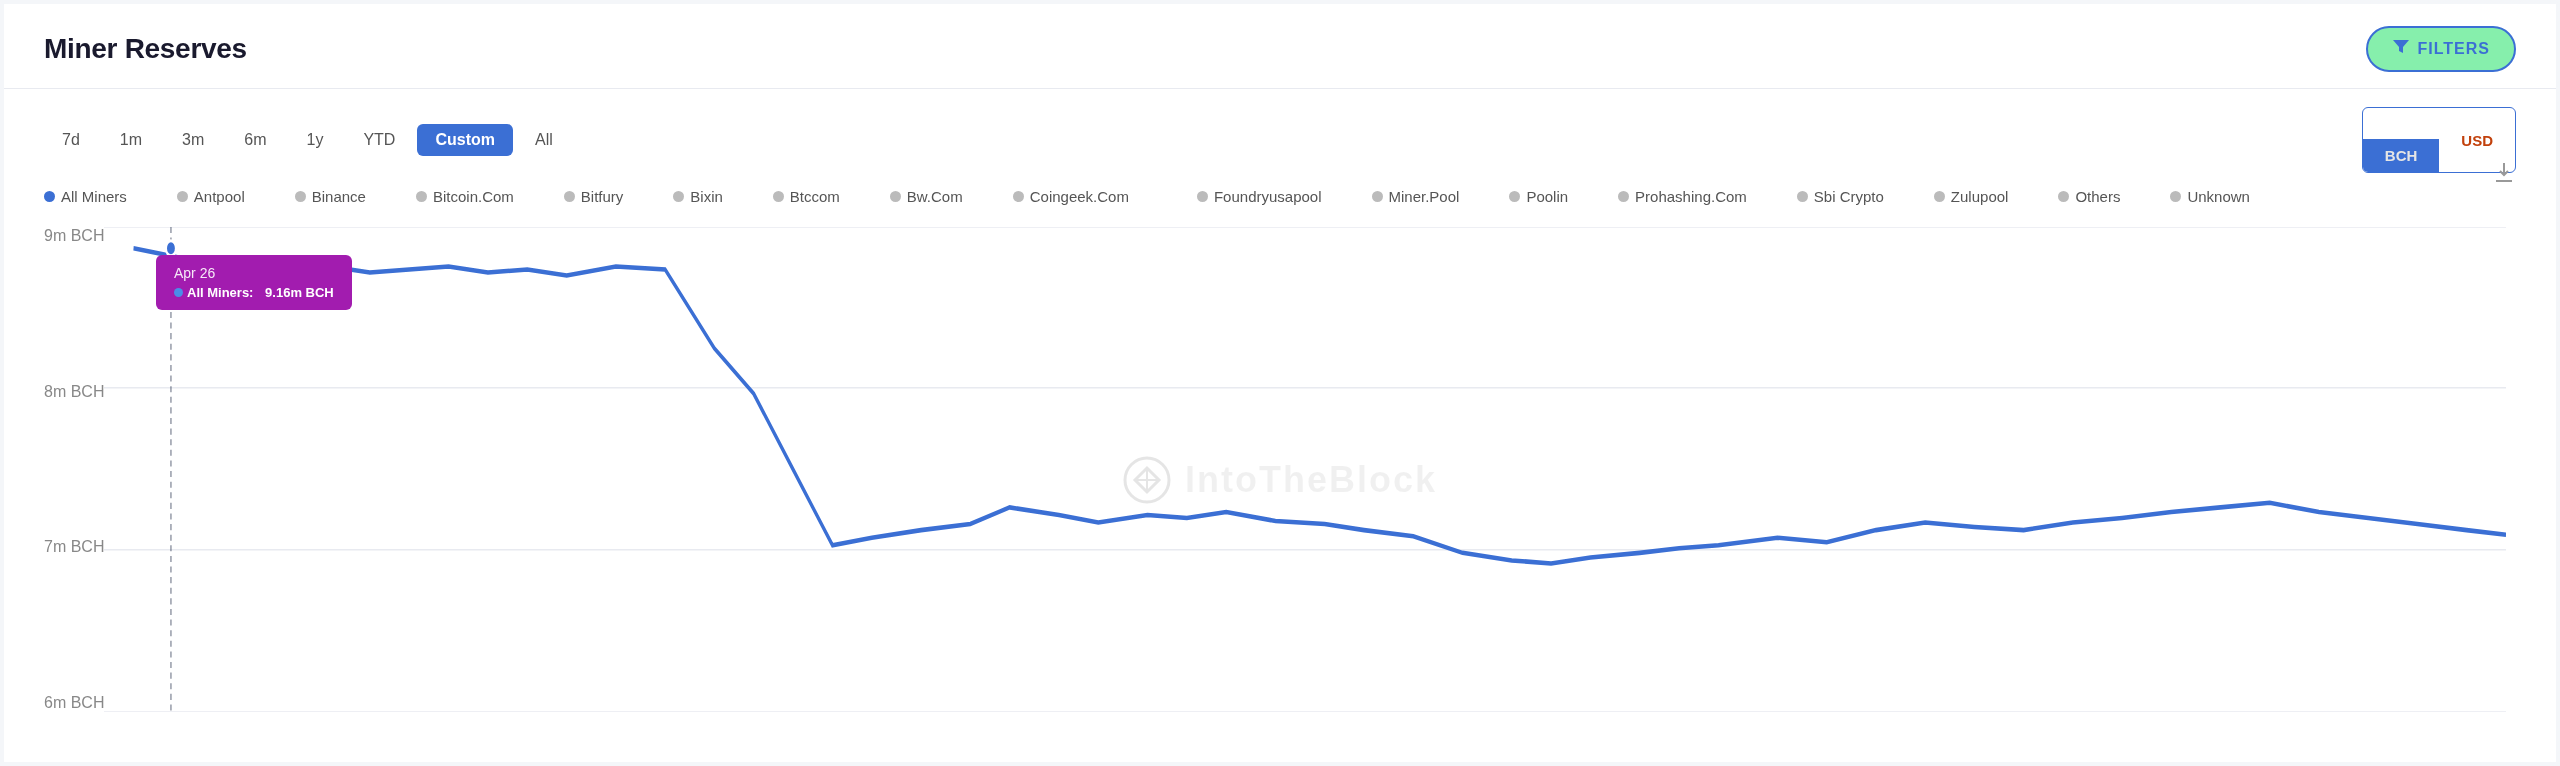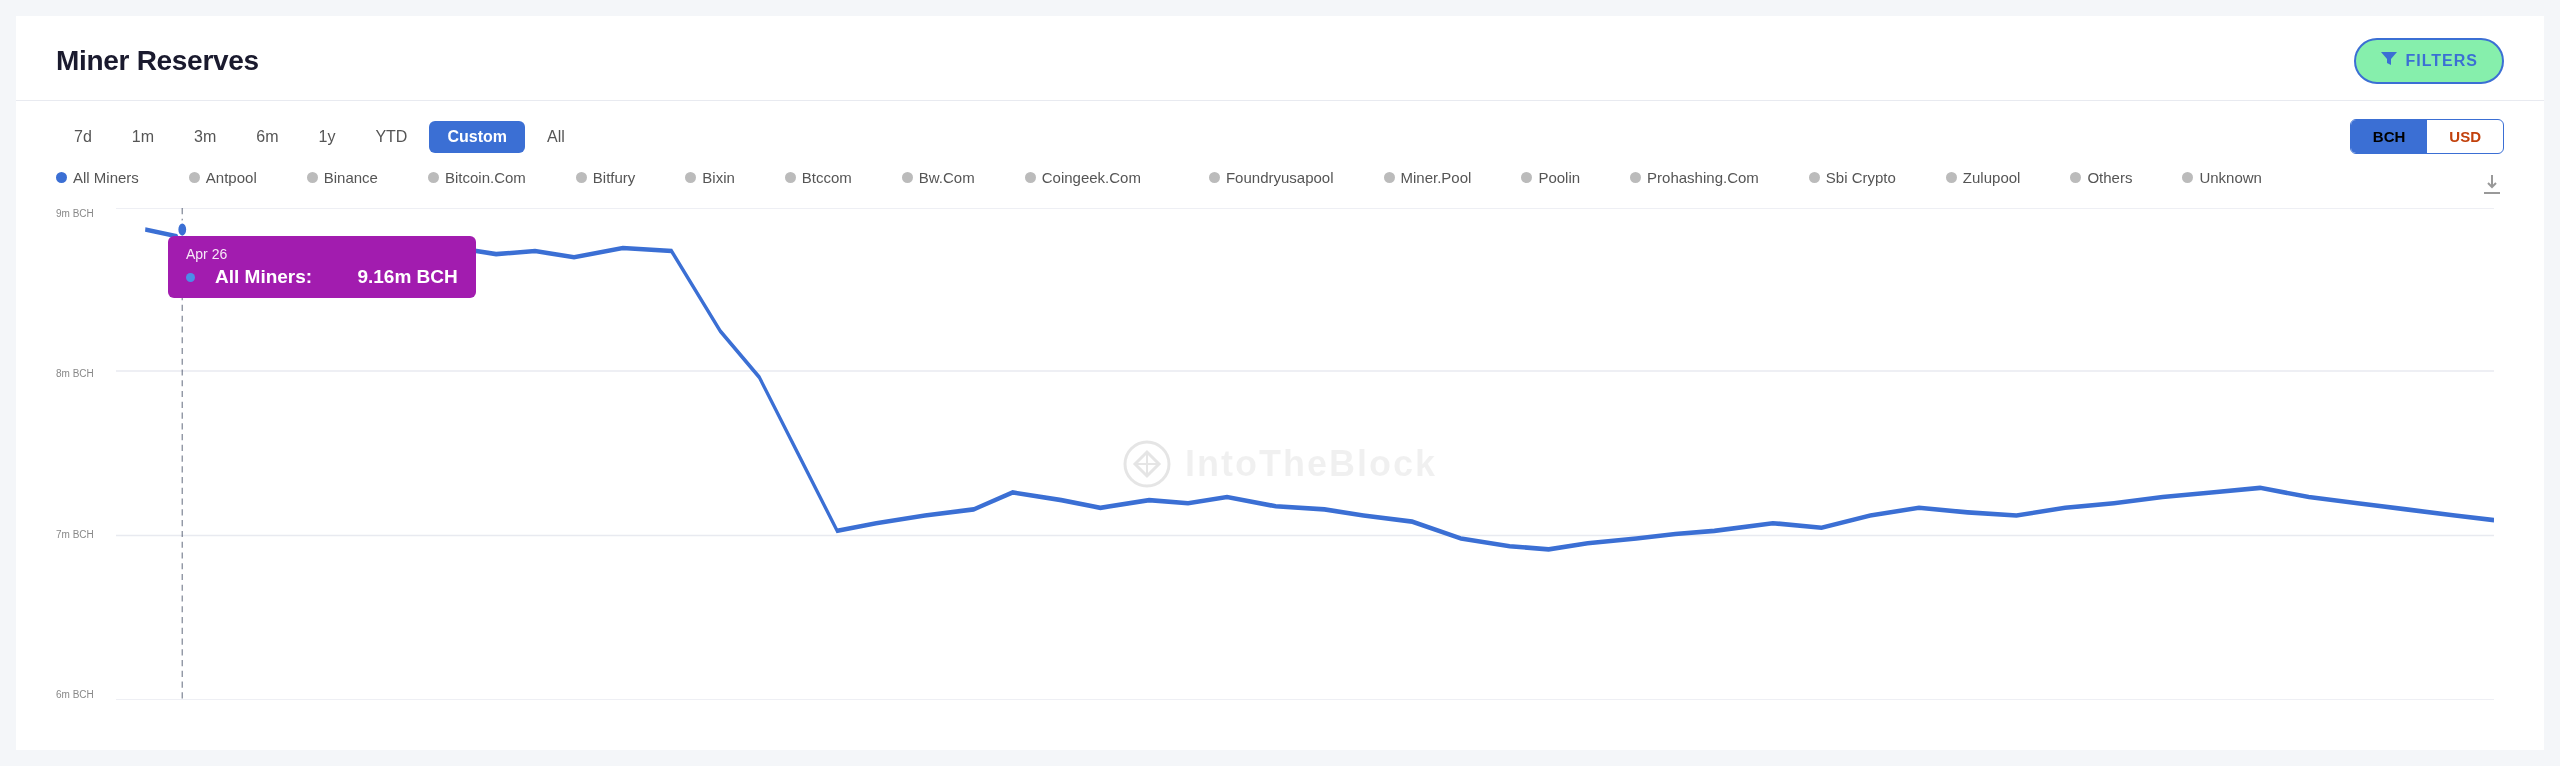--- a/index.html
+++ b/index.html
@@ -7,21 +7,21 @@
       background: #f4f6f9;
       font-family: -apple-system, BlinkMacSystemFont, 'Segoe UI', sans-serif;
       width: 2560px;
       height: 766px;
       overflow: hidden;
     }
     .page-container {
       width: 2560px;
       height: 766px;
       background: #f4f6f9;
-      padding: 16px;
+      padding: 4px;
       display: flex;
       flex-direction: column;
     }
     .header-bar {
       display: flex;
       align-items: center;
       justify-content: space-between;
       padding: 22px 40px 16px 40px;
       background: #fff;
       border-bottom: 1px solid #e8eaf0;
@@ -94,21 +94,22 @@
       padding: 8px 22px;
       font-size: 15px;
       font-weight: 600;
       cursor: pointer;
       border: none;
       background: transparent;
       color: #c2410c;
     }
     .currency-btn.active {
       background: #3b6fd4;
-      color: #000000;
+      color: #e5e5e5;
+      margin-top: 31px;
     }
     .download-icon-wrap {
       position: absolute;
       right: 40px;
       top: 72px;
       cursor: pointer;
       color: #888;
       font-size: 20px;
     }
     .legend-row {
@@ -148,25 +149,25 @@
       font-size: 15px;
       pointer-events: none;
       z-index: 10;
     }
     .tooltip-date {
       font-size: 14px;
       margin-bottom: 4px;
       opacity: 0.9;
     }
     .tooltip-value {
-      font-size: 19px;
+      font-size: 13px;
       font-weight: 600;
       display: flex;
       align-items: center;
-      gap: 20px;
+      gap: 4px;
     }
     .tooltip-dot {
       width: 9px;
       height: 9px;
       background: #4b8de8;
       border-radius: 50%;
       display: inline-block;
     }
     .watermark {
       position: absolute;
@@ -193,21 +194,21 @@
       position: absolute;
       left: 0;
       top: 0;
       height: 100%;
       display: flex;
       flex-direction: column;
       justify-content: space-between;
       padding: 10px 0 30px 0;
     }
     .y-label {
-      font-size: 10px;
+      font-size: 16px;
       color: #888;
     }
     .x-axis-labels {
       position: absolute;
       bottom: 0;
       left: 60px;
       right: 0;
       display: flex;
       justify-content: space-between;
       padding: 0 20px;

